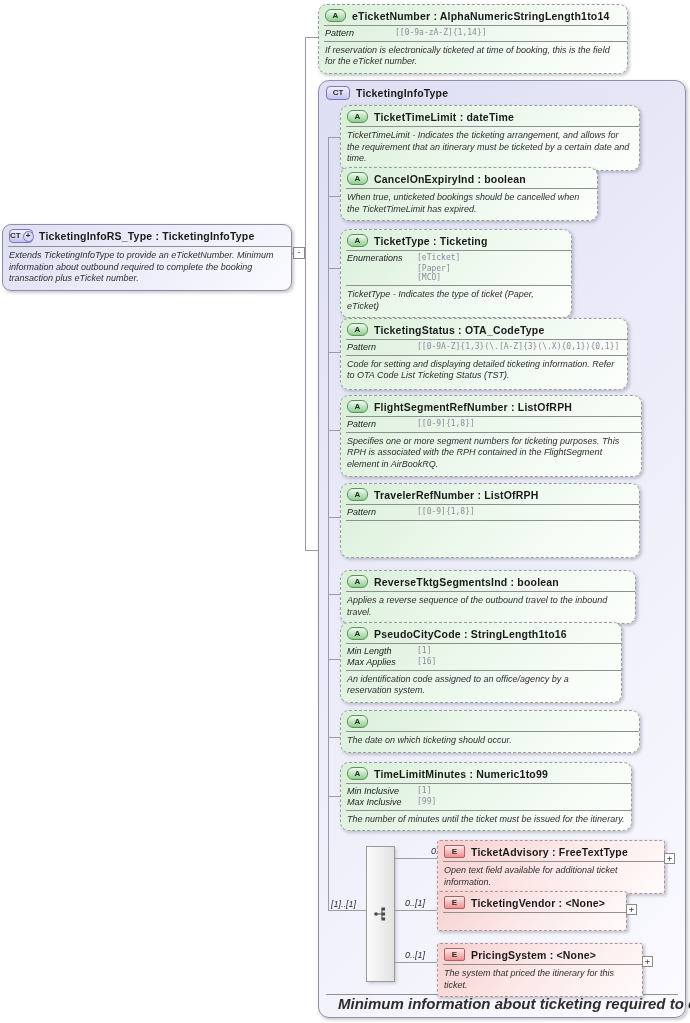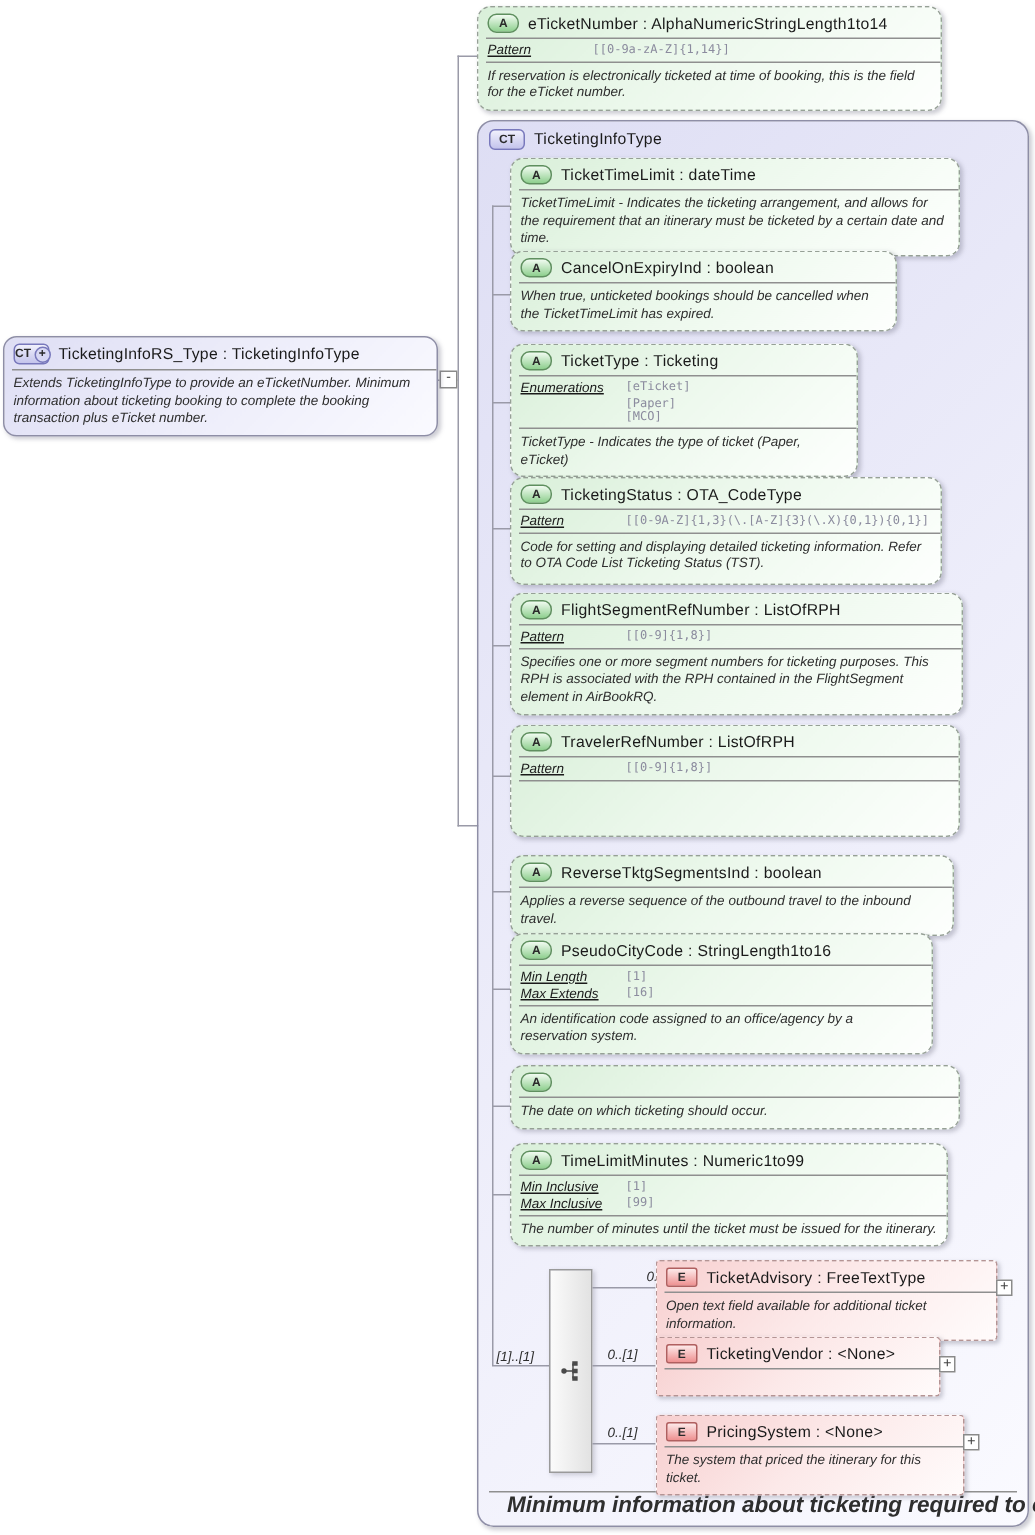--- a/index.html
+++ b/index.html
@@ -10,35 +10,35 @@
   .node{position:absolute;box-sizing:border-box;border-radius:9px;
         box-shadow:1.5px 1.5px 3px rgba(110,110,130,.35);}
   .abox{border:1px dashed #96a096;
         background:linear-gradient(135deg,#d9efd9 0%,#ecf8ec 45%,#fdfffd 100%);}
   .ebox{border:1px dashed #b49494;
         background:linear-gradient(135deg,#f7cfcf 0%,#fce9e9 50%,#fffbfb 100%);}
   .solidbox{border:1px solid #8e8ea6;
         background:linear-gradient(135deg,#dedef4 0%,#ededfa 50%,#fafaff 100%);}
 
   .ntitle{display:flex;align-items:center;gap:6px;padding:4px 6px 3px 6px;white-space:nowrap;}
-  .ttext{font-weight:normal;font-size:10.5px;color:#1a1a1a;letter-spacing:.2px;}
+  .ttext{font-weight:bold;font-size:10.5px;color:#1a1a1a;letter-spacing:.2px;}
   .icon{flex:0 0 auto;display:inline-block;text-align:center;font-weight:bold;color:#2a2a2a;}
   .aicon{width:19px;height:11px;line-height:11px;font-size:8px;border:1px solid #5f8f5f;border-radius:6px;
          background:linear-gradient(180deg,#f1fbf1 0%,#8ecf8e 100%);}
   .eicon{width:19px;height:11px;line-height:11px;font-size:8px;border:1px solid #b06060;border-radius:2px;
          background:linear-gradient(180deg,#fdeaea 0%,#ee9090 100%);}
   .cticon{width:22px;height:12px;line-height:12px;font-size:8px;border:1px solid #7878bc;border-radius:4px;
           background:linear-gradient(180deg,#f0f0fc 0%,#c4c4ec 100%);}
   .plusdot{display:inline-block;width:9px;height:9px;line-height:8px;font-size:8px;margin-left:2px;
            border:1px solid #7878bc;border-radius:50%;background:#d8d8f4;text-align:center;font-weight:bold;}
 
   .nsep{border-top:1px solid #8f8f8f;margin-left:5px;}
   .nfacets{padding:2px 6px 2px 6px;}
   .frow{display:flex;align-items:flex-start;line-height:1.2;}
-  .flab{flex:0 0 70px;font-style:italic;font-size:9px;color:#1a1a1a;text-decoration:underline;}
+  .flab{flex:0 0 70px;font-style:italic;font-size:9px;color:#1a1a1a;}
   .fval{font-family:"DejaVu Sans Mono",monospace;font-size:8px;color:#8b8b9e;}
   .ndesc{font-style:italic;font-size:9px;color:#2e2e2e;line-height:1.3;padding:3px 6px 5px 6px;}
 
   
   .ctheader{display:flex;align-items:center;gap:6px;padding:5px 7px;}
   .ctfooter-line{position:absolute;left:7px;right:7px;bottom:22px;border-top:1px solid #8f8f8f;}
   .ctfooter{position:absolute;left:19px;bottom:5px;font-style:italic;font-size:15px;color:#2e2e2e;white-space:nowrap;font-weight:bold;}
 
   
   .hline,.vline{position:absolute;background:#9a9aa8;}
@@ -66,21 +66,21 @@
   <div class="hline" style="left:305px;top:37px;width:14px;"></div>
   <div class="hline" style="left:305px;top:550px;width:14px;"></div>
   <div class="toggle" style="left:293px;top:247px;">-</div>
 
   <div class="node solidbox" style="left:2px;top:224px;width:290px;min-height:64px;">
     <div class="ntitle">
       <span class="icon cticon"><span>CT</span><span class="plusdot">+</span></span>
       <span class="ttext">TicketingInfoRS_Type : TicketingInfoType</span>
     </div>
     <div class="nsep"></div>
-    <div class="ndesc">Extends TicketingInfoType to provide an eTicketNumber. Minimum information about ticketing booking to complete the booking transaction plus eTicket number.</div>
+    <div class="ndesc">Extends TicketingInfoType to provide an eTicketNumber. Minimum information about outbound required to complete the booking transaction plus eTicket number.</div>
   </div>
 
   <div class="node abox" style="left:318px;top:4px;width:310px;min-height:67px;">
     <div class="ntitle">
       <span class="icon aicon">A</span>
       <span class="ttext">eTicketNumber : AlphaNumericStringLength1to14</span>
     </div>
     <div class="nsep"></div>
     <div class="nfacets">
       <div class="frow">
@@ -217,21 +217,21 @@
         <span class="icon aicon">A</span>
         <span class="ttext">PseudoCityCode : StringLength1to16</span>
       </div>
     <div class="nsep"></div>
     <div class="nfacets">
       <div class="frow">
           <span class="flab">Min Length</span>
           <span class="fval">[1]</span>
         </div>
       <div class="frow">
-          <span class="flab">Max Extends</span>
+          <span class="flab">Max Applies</span>
           <span class="fval">[16]</span>
         </div>
     </div>
     <div class="nsep"></div>
     <div class="ndesc">An identification code assigned to an office/agency by a reservation system.</div>
   </div>
 
   <div class="node abox" style="left:340px;top:710px;width:300px;min-height:42px;">
     <div class="ntitle">
         <span class="icon aicon">A</span>

